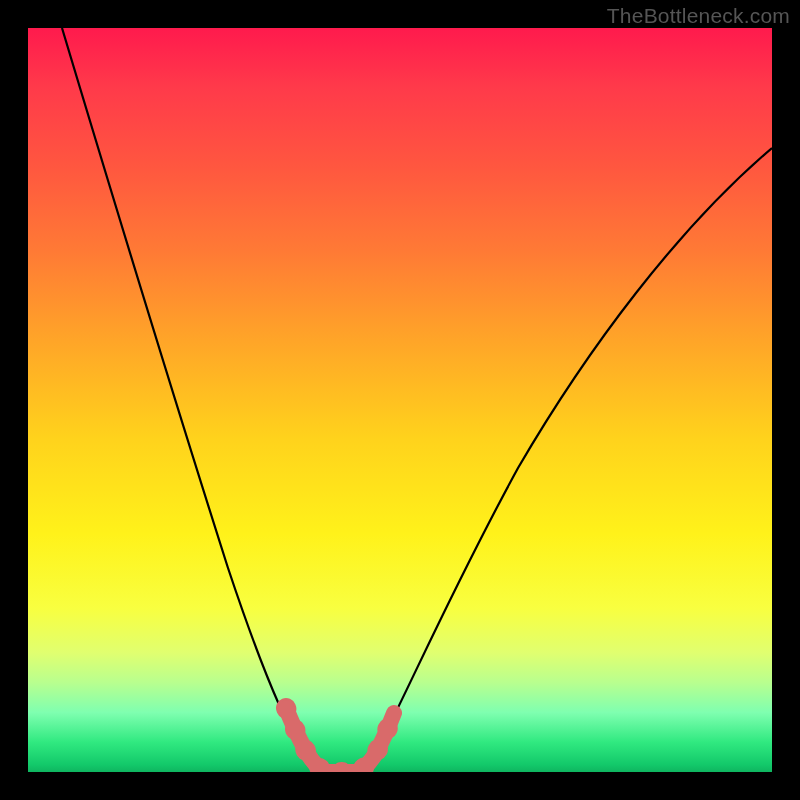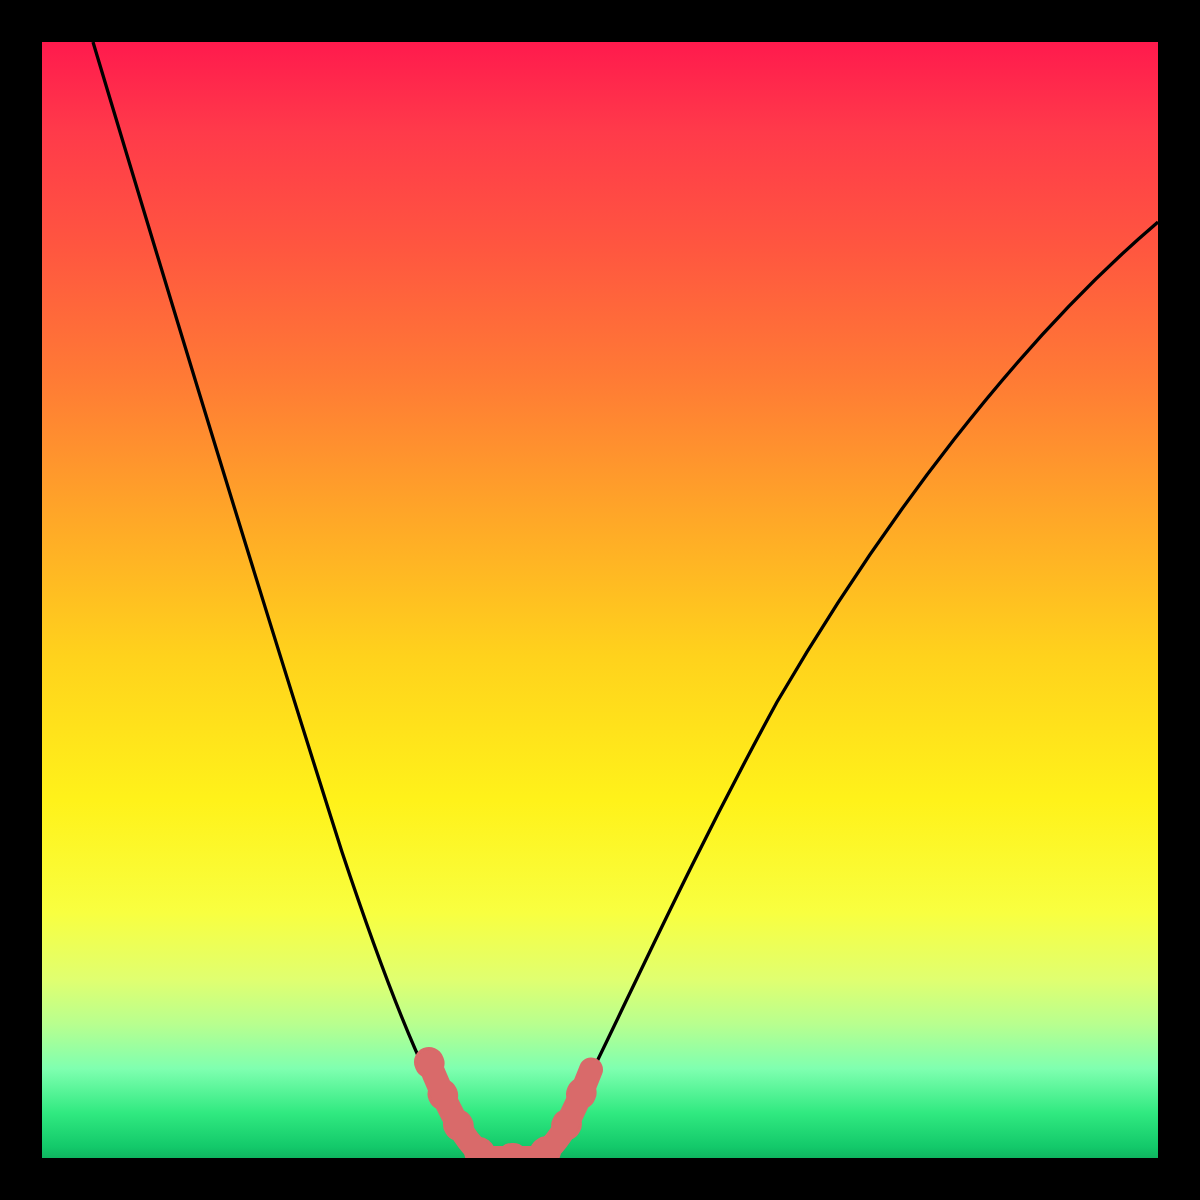--- a/index.html
+++ b/index.html
@@ -86,13 +86,14 @@
                C 332 744, 340 738, 348 725
                C 355 712, 361 698, 366 685" fill="none" stroke="#d96a6a" stroke-width="20" stroke-linecap="round" stroke-linejoin="round" stroke-dasharray="1 22"></path>
       <path d="M 258 680
                C 266 700, 275 720, 284 732
                C 290 740, 296 744, 300 744
                L 326 744
                C 332 744, 340 738, 348 725
                C 355 712, 361 698, 366 685" fill="none" stroke="#d96a6a" stroke-width="16" stroke-linecap="round" stroke-linejoin="round"></path>
     </svg>
   </div>
+  <div class="watermark">TheBottleneck.com</div>
 </div>
 
 </body></html>

